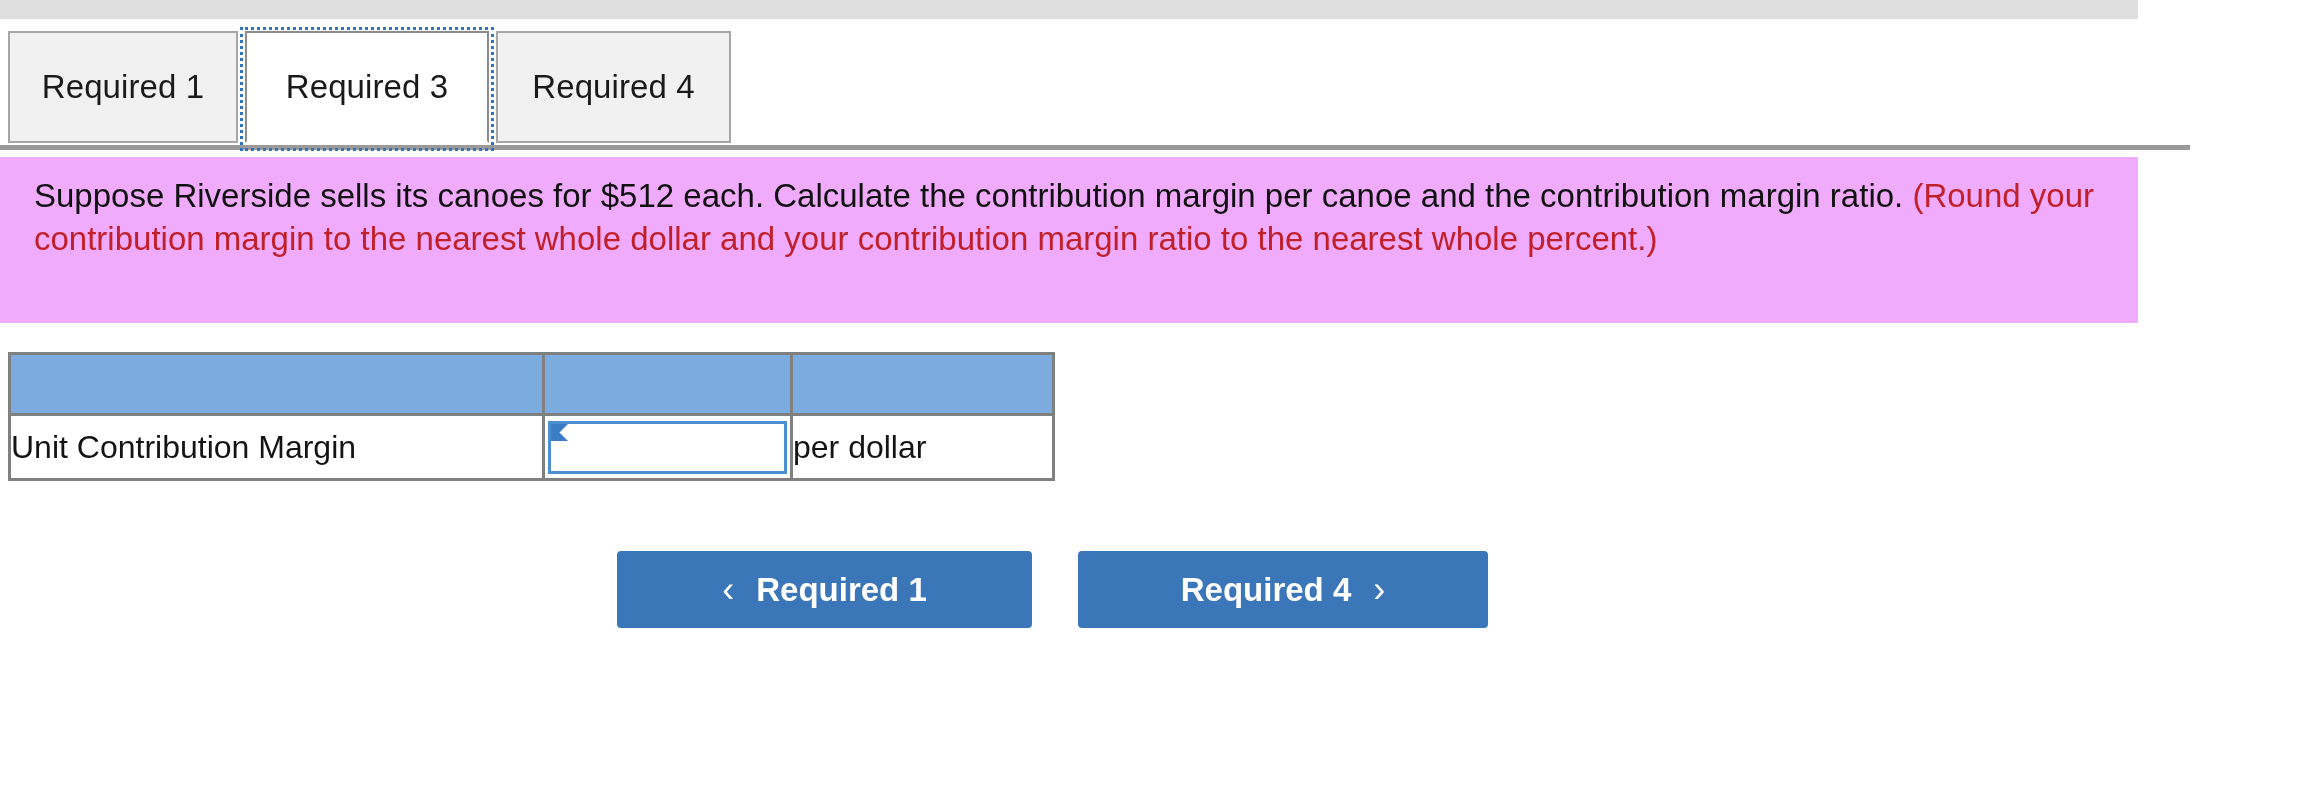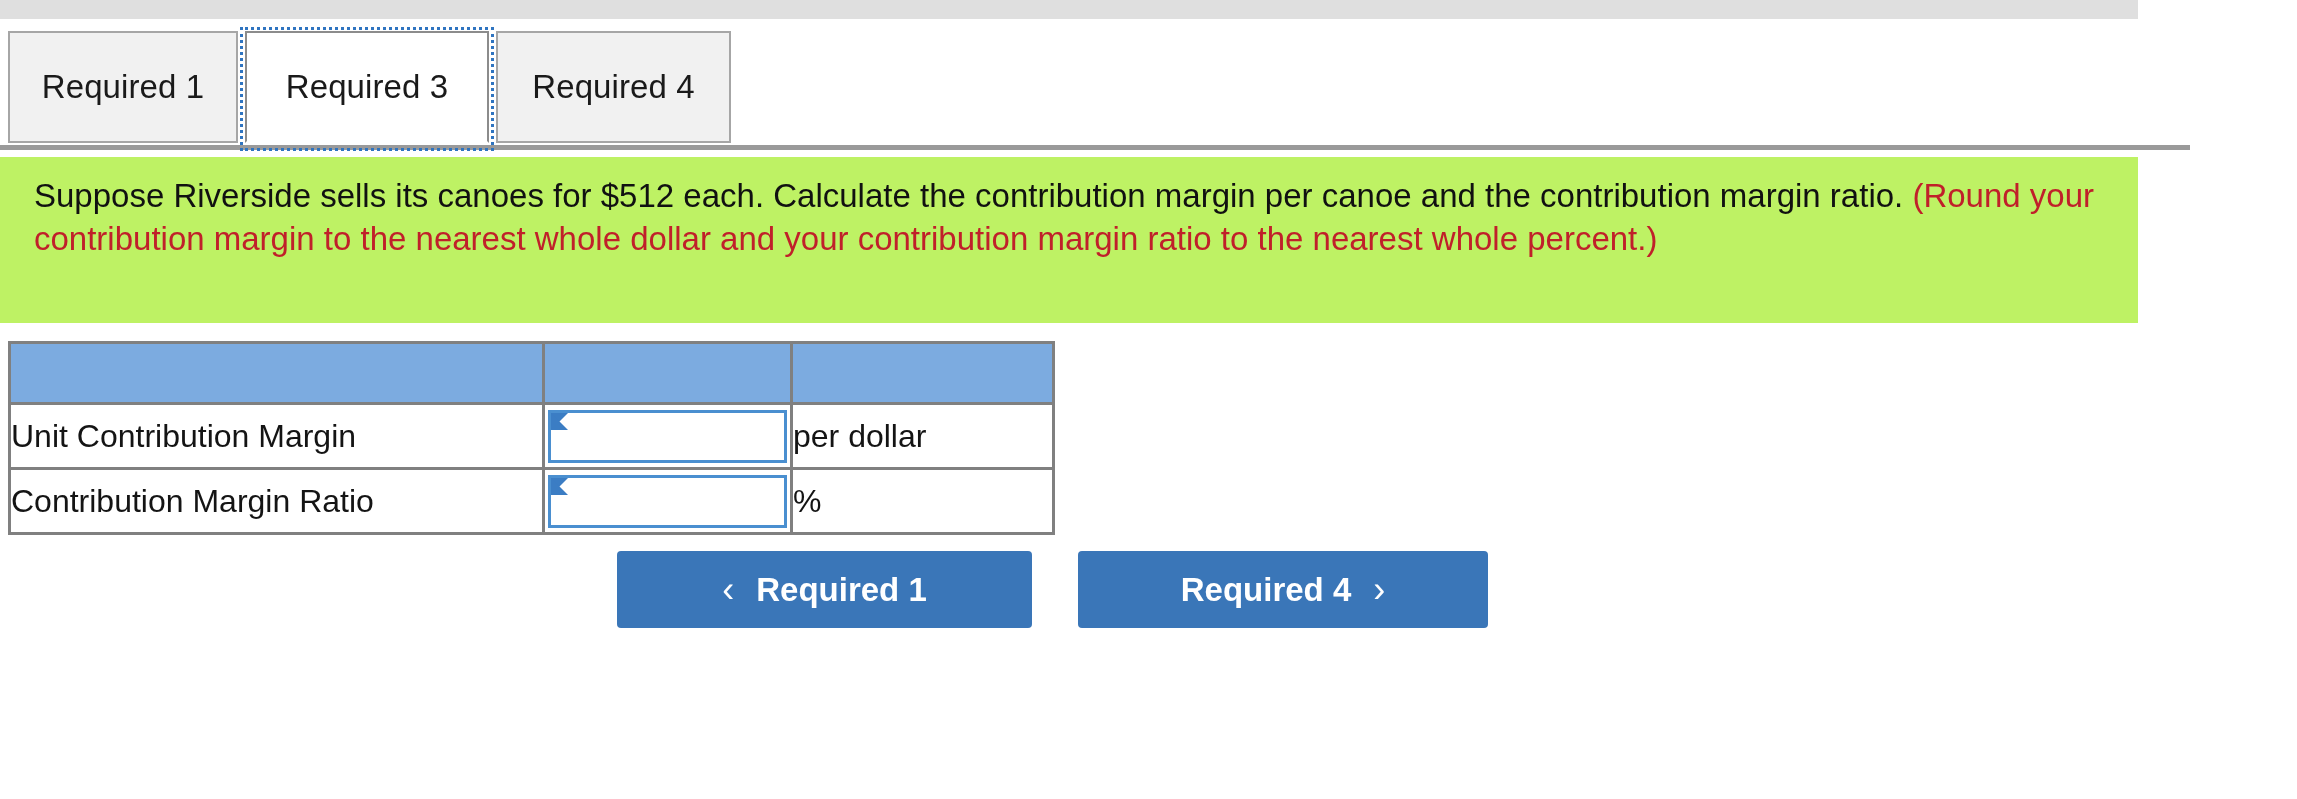--- a/index.html
+++ b/index.html
@@ -78,33 +78,33 @@
   }
 
   
   #instructions {
     position: absolute;
     left: 0;
     top: 157px;
     width: 2138px;
     height: 166px;
     box-sizing: border-box;
-    background: #bef264;
+    background: #f0abfc;
     padding: 17px 28px 0 34px;
     font-size: 33px;
     line-height: 43px;
     color: #111111;
   }
   #instructions .note { color: #c0202a; }
 
   
   #answer-table {
     position: absolute;
     left: 8px;
-    top: 341px;
+    top: 352px;
     border-collapse: collapse;
     table-layout: fixed;
     background: #ffffff;
   }
   #answer-table td {
     border: 3px solid #808080;
     padding: 0;
     height: 62px;
     font-size: 32px;
     color: #141414;
@@ -228,30 +228,20 @@
     <tr>
       <td class="label-cell">Unit Contribution Margin</td>
       <td class="entry-cell">
         <div class="entry-wrap">
           <input class="answer-input" type="text" value="" style="">
           <span class="entry-flag"></span>
         </div>
       </td>
       <td class="unit-cell">per dollar</td>
     </tr>
-    <tr>
-      <td class="label-cell">Contribution Margin Ratio</td>
-      <td class="entry-cell">
-        <div class="entry-wrap">
-          <input class="answer-input" type="text" value="" style="">
-          <span class="entry-flag"></span>
-        </div>
-      </td>
-      <td class="unit-cell">%</td>
-    </tr>
   </tbody>
 </table>
 
 <button id="btn-prev" class="nav-btn">
   <span class="chev">‹</span>
   <span>Required 1</span>
 </button>
 
 <button id="btn-next" class="nav-btn">
   <span>Required 4</span>

